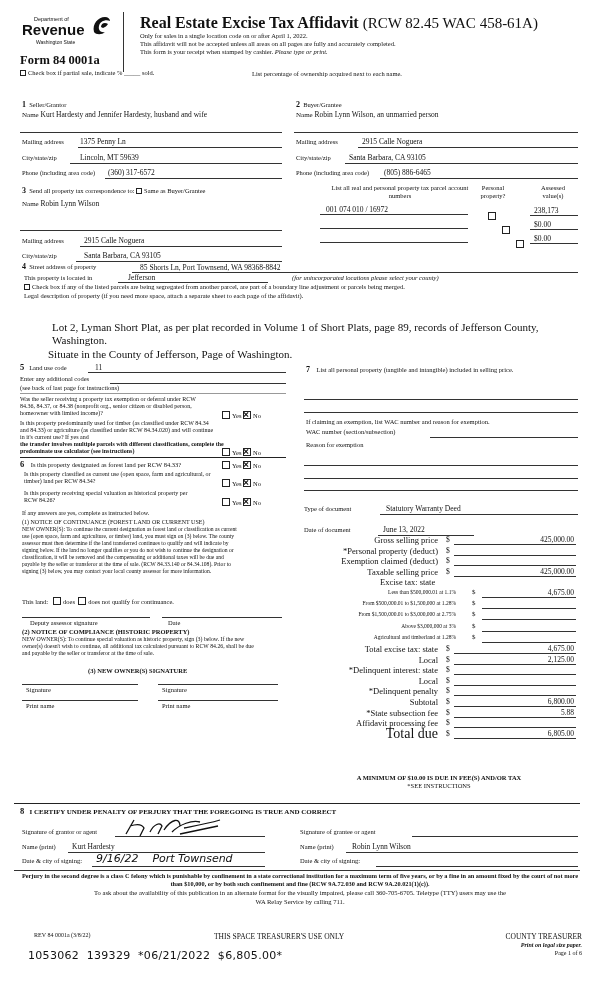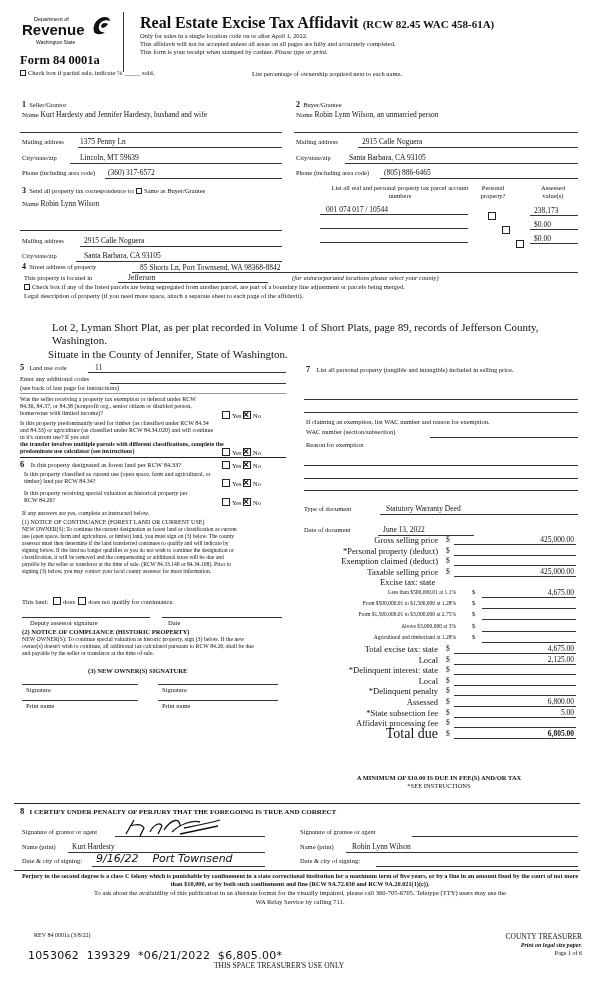--- a/index.html
+++ b/index.html
@@ -33,21 +33,21 @@
   <div class="abs" style="left:16px;top:25px;font-family:'Liberation Sans',sans-serif;font-size:5px;">Washington State</div>
   <svg class="abs logo-mark" style="left:70px;top:0px;" viewBox="0 0 22 22">
     <path d="M4 18 C2 10 8 3 15 3 C18 3 20 5 20 7 C16 5 10 7 9 12 C8 16 11 19 15 18 C12 21 6 21 4 18 Z" fill="#111"></path>
     <path d="M11 13 C11 9 15 8 18 10 C17 12 15 13 13 14 Z" fill="#111"></path>
   </svg>
 </div>
 <div class="abs" style="left:123px;top:12px;width:0;height:60px;border-left:1px solid #333;"></div>
 <div class="abs b" style="left:20px;top:53px;font-size:12.5px;line-height:14px;">Form 84 0001a</div>
 <div class="abs b" style="left:140px;top:14px;font-size:16px;line-height:18px;white-space:nowrap;">
   <span>Real Estate Excise Tax Affidavit</span>
-  <span style="font-weight:bold;font-size:11px;">(RCW 82.45 WAC 458-61A)</span>
+  <span style="font-weight:normal;font-size:15px;">(RCW 82.45 WAC 458-61A)</span>
 </div>
 <div class="abs t65" style="left:140px;top:32px;">Only for sales in a single location code on or after April 1, 2022.</div>
 <div class="abs t65" style="left:140px;top:40px;">This affidavit will not be accepted unless all areas on all pages are fully and accurately completed.</div>
 <div class="abs t65" style="left:140px;top:48px;">
   <span>This form is your receipt when stamped by cashier.</span>
   <span class="i">Please type or print.</span>
 </div>
 <div class="abs t65" style="left:20px;top:69px;">
   <span class="cb"></span><span>Check box if partial sale, indicate % _____ sold.</span>
 </div>
@@ -97,21 +97,21 @@
 <div class="abs t65" style="left:22px;top:237px;">Mailing address</div>
 <div class="abs fill" style="left:84px;top:236px;">2915 Calle Noguera</div>
 <div class="rule" style="left:80px;top:246px;width:202px;"></div>
 <div class="abs t65" style="left:22px;top:252px;">City/state/zip</div>
 <div class="abs fill" style="left:84px;top:251px;">Santa Barbara, CA 93105</div>
 <div class="rule" style="left:76px;top:261px;width:206px;"></div>
 
 <div class="abs t65 center b" style="left:330px;top:184px;width:140px;font-weight:normal;">List all real and personal property tax parcel account numbers</div>
 <div class="abs t65 center" style="left:476px;top:184px;width:34px;">Personal property?</div>
 <div class="abs t65 center" style="left:530px;top:184px;width:46px;">Assessed value(s)</div>
-<div id="parcel-rows"><div class="abs fill" style="left:326px;top:205px;">001 074 017 / 10544</div>
+<div id="parcel-rows"><div class="abs fill" style="left:326px;top:205px;">001 074 010 / 16972</div>
        <div class="rule" style="left:320px;top:214px;width:148px;"></div>
        <span class="abs cb big" style="left:488px;top:205px;"></span>
        <div class="abs fill" style="left:534px;top:206px;">238,173</div>
        <div class="rule" style="left:530px;top:215px;width:48px;"></div><div class="abs fill" style="left:326px;top:219px;"></div>
        <div class="rule" style="left:320px;top:228px;width:148px;"></div>
        <span class="abs cb big" style="left:488px;top:219px;"></span>
        <div class="abs fill" style="left:534px;top:220px;">$0.00</div>
        <div class="rule" style="left:530px;top:229px;width:48px;"></div><div class="abs fill" style="left:326px;top:233px;"></div>
        <div class="rule" style="left:320px;top:242px;width:148px;"></div>
        <span class="abs cb big" style="left:488px;top:233px;"></span>
@@ -123,21 +123,21 @@
 <div class="rule" style="left:132px;top:272px;width:446px;"></div>
 <div class="abs t65" style="left:24px;top:274px;">This property is located in</div>
 <div class="abs fill" style="left:128px;top:273px;">Jefferson</div>
 <div class="rule" style="left:118px;top:282px;width:150px;"></div>
 <div class="abs t65 i" style="left:292px;top:274px;">(for unincorporated locations please select your county)</div>
 <div class="abs t65" style="left:24px;top:283px;white-space:nowrap;">
   <span class="cb"></span><span>Check box if any of the listed parcels are being segregated from another parcel, are part of a boundary line adjustment or parcels being merged.</span>
 </div>
 <div class="abs t65" style="left:24px;top:292px;">Legal description of property (if you need more space, attach a separate sheet to each page of the affidavit).</div>
 <div class="abs" style="left:52px;top:321px;width:520px;font-size:11px;line-height:13px;">Lot 2, Lyman Short Plat, as per plat recorded in Volume 1 of Short Plats, page 89, records of Jefferson County, Washington.</div>
-<div class="abs" style="left:48px;top:348px;font-size:11px;line-height:13px;">Situate in the County of Jennifer, State of Washington.</div>
+<div class="abs" style="left:48px;top:348px;font-size:11px;line-height:13px;">Situate in the County of Jefferson, Page of Washington.</div>
 
 <div class="abs t65" style="left:20px;top:363px;"><b style="font-size:8.5px;">5</b>&nbsp;&nbsp; <span>Land use code</span></div>
 <div class="abs fill" style="left:95px;top:363px;">11</div>
 <div class="rule" style="left:88px;top:372px;width:198px;"></div>
 <div class="abs t65" style="left:20px;top:375px;">Enter any additional codes</div>
 <div class="rule" style="left:110px;top:383px;width:176px;"></div>
 <div class="abs t65" style="left:20px;top:384px;">(see back of last page for instructions)</div>
 <div class="rule" style="left:20px;top:393px;width:266px;border-color:#999;"></div>
 <div class="abs t6" style="left:20px;top:396px;width:185px;">Was the seller receiving a property tax exemption or deferral under RCW 84.36, 84.37, or 84.38 (nonprofit org., senior citizen or disabled person, homeowner with limited income)?</div>
 <div class="abs t65" style="left:222px;top:411px;">
@@ -260,35 +260,35 @@
          <div class="abs fill right" style="left:456px;top:665.2000000000004px;width:118px;font-weight:normal;font-size:7.5px;"></div>
          <div class="rule" style="left:454px;top:674.2000000000004px;width:122px;"></div>
     <div class="abs right" style="left:300px;top:675.8000000000004px;width:138px;font-size:8.5px;line-height:10px;white-space:nowrap;">Local</div>
          <div class="abs" style="left:446px;top:675.8000000000004px;font-size:7.5px;">$</div>
          <div class="abs fill right" style="left:456px;top:675.8000000000004px;width:118px;font-weight:normal;font-size:7.5px;"></div>
          <div class="rule" style="left:454px;top:684.8000000000004px;width:122px;"></div>
     <div class="abs right" style="left:300px;top:686.4000000000004px;width:138px;font-size:8.5px;line-height:10px;white-space:nowrap;">*Delinquent penalty</div>
          <div class="abs" style="left:446px;top:686.4000000000004px;font-size:7.5px;">$</div>
          <div class="abs fill right" style="left:456px;top:686.4000000000004px;width:118px;font-weight:normal;font-size:7.5px;"></div>
          <div class="rule" style="left:454px;top:695.4000000000004px;width:122px;"></div>
-    <div class="abs right" style="left:300px;top:697.0000000000005px;width:138px;font-size:8.5px;line-height:10px;white-space:nowrap;">Assessed</div>
+    <div class="abs right" style="left:300px;top:697.0000000000005px;width:138px;font-size:8.5px;line-height:10px;white-space:nowrap;">Subtotal</div>
          <div class="abs" style="left:446px;top:697.0000000000005px;font-size:7.5px;">$</div>
          <div class="abs fill right" style="left:456px;top:697.0000000000005px;width:118px;font-weight:normal;font-size:7.5px;">6,800.00</div>
          <div class="rule" style="left:454px;top:706.0000000000005px;width:122px;"></div>
     <div class="abs right" style="left:300px;top:707.6000000000005px;width:138px;font-size:8.5px;line-height:10px;white-space:nowrap;">*State subsection fee</div>
          <div class="abs" style="left:446px;top:707.6000000000005px;font-size:7.5px;">$</div>
-         <div class="abs fill right" style="left:456px;top:707.6000000000005px;width:118px;font-weight:normal;font-size:7.5px;">5.00</div>
+         <div class="abs fill right" style="left:456px;top:707.6000000000005px;width:118px;font-weight:normal;font-size:7.5px;">5.88</div>
          <div class="rule" style="left:454px;top:716.6000000000005px;width:122px;"></div>
     <div class="abs right" style="left:300px;top:718.2000000000005px;width:138px;font-size:8.5px;line-height:10px;white-space:nowrap;">Affidavit processing fee</div>
          <div class="abs" style="left:446px;top:718.2000000000005px;font-size:7.5px;">$</div>
          <div class="abs fill right" style="left:456px;top:718.2000000000005px;width:118px;font-weight:normal;font-size:7.5px;"></div>
          <div class="rule" style="left:454px;top:727.2000000000005px;width:122px;"></div>
     <div class="abs right" style="left:300px;top:728.8000000000005px;width:138px;font-size:14px;line-height:10px;white-space:nowrap;">Total due</div>
          <div class="abs" style="left:446px;top:728.8000000000005px;font-size:7.5px;">$</div>
-         <div class="abs fill right" style="left:456px;top:728.8000000000005px;width:118px;font-weight:bold;font-size:7.5px;">6,805.00</div>
+         <div class="abs fill right" style="left:456px;top:728.8000000000005px;width:118px;font-weight:normal;font-size:7.5px;">6,805.00</div>
          <div class="rule" style="left:454px;top:737.8000000000005px;width:122px;"></div>
   </div>
 
 <div class="abs t65 b center" style="left:300px;top:774px;width:278px;">A MINIMUM OF $10.00 IS DUE IN FEE(S) AND/OR TAX</div>
 <div class="abs t65 center" style="left:300px;top:782px;width:278px;">*SEE INSTRUCTIONS</div>
 
 <div class="rule2" style="left:14px;top:803px;width:566px;"></div>
 <div class="abs t7 b" style="left:20px;top:807px;">
   <span style="font-size:8.5px;">8</span>&nbsp;&nbsp; <span>I CERTIFY UNDER PENALTY OF PERJURY THAT THE FOREGOING IS TRUE AND CORRECT</span>
 </div>
@@ -309,17 +309,17 @@
 <div class="abs t65" style="left:300px;top:843px;">Name (print)</div>
 <div class="abs fill" style="left:352px;top:842px;">Robin Lynn Wilson</div>
 <div class="rule" style="left:346px;top:852px;width:232px;"></div>
 <div class="abs t65" style="left:300px;top:857px;">Date &amp; city of signing:</div>
 <div class="rule" style="left:376px;top:866px;width:202px;"></div>
 <div class="rule" style="left:14px;top:870px;width:566px;"></div>
 
 <div class="abs t65 b center" style="left:20px;top:872px;width:560px;font-size:6.3px;line-height:8px;">Perjury in the second degree is a class C felony which is punishable by confinement in a state correctional institution for a maximum term of five years, or by a fine in an amount fixed by the court of not more than $10,000, or by both such confinement and fine (RCW 9A.72.030 and RCW 9A.20.021(1)(c)).</div>
 <div class="abs t65 center" style="left:90px;top:889px;width:420px;font-size:6.6px;line-height:8.5px;">To ask about the availability of this publication in an alternate format for the visually impaired, please call 360-705-6705. Teletype (TTY) users may use the WA Relay Service by calling 711.</div>
 <div class="abs t6" style="left:34px;top:932px;">REV 84 0001a (3/8/22)</div>
-<div class="abs t75" style="left:214px;top:932px;margin-top:29px;">THIS SPACE TREASURER'S USE ONLY</div>
+<div class="abs t75" style="left:214px;top:932px;">THIS SPACE TREASURER'S USE ONLY</div>
 <div class="abs t75" style="left:470px;top:932px;width:112px;text-align:right;">COUNTY TREASURER</div>
 <div class="abs t6 i b right" style="left:470px;top:942px;width:112px;">Print on legal size paper.</div>
 <div class="abs t6 right" style="left:470px;top:950px;width:112px;">Page 1 of 6</div>
 <div class="abs" style="left:28px;top:949px;font-family:'DejaVu Sans',sans-serif;font-size:11px;white-space:pre;letter-spacing:0.3px;">1053062  139329  *06/21/2022  $6,805.00*</div>
 
 </body></html>

